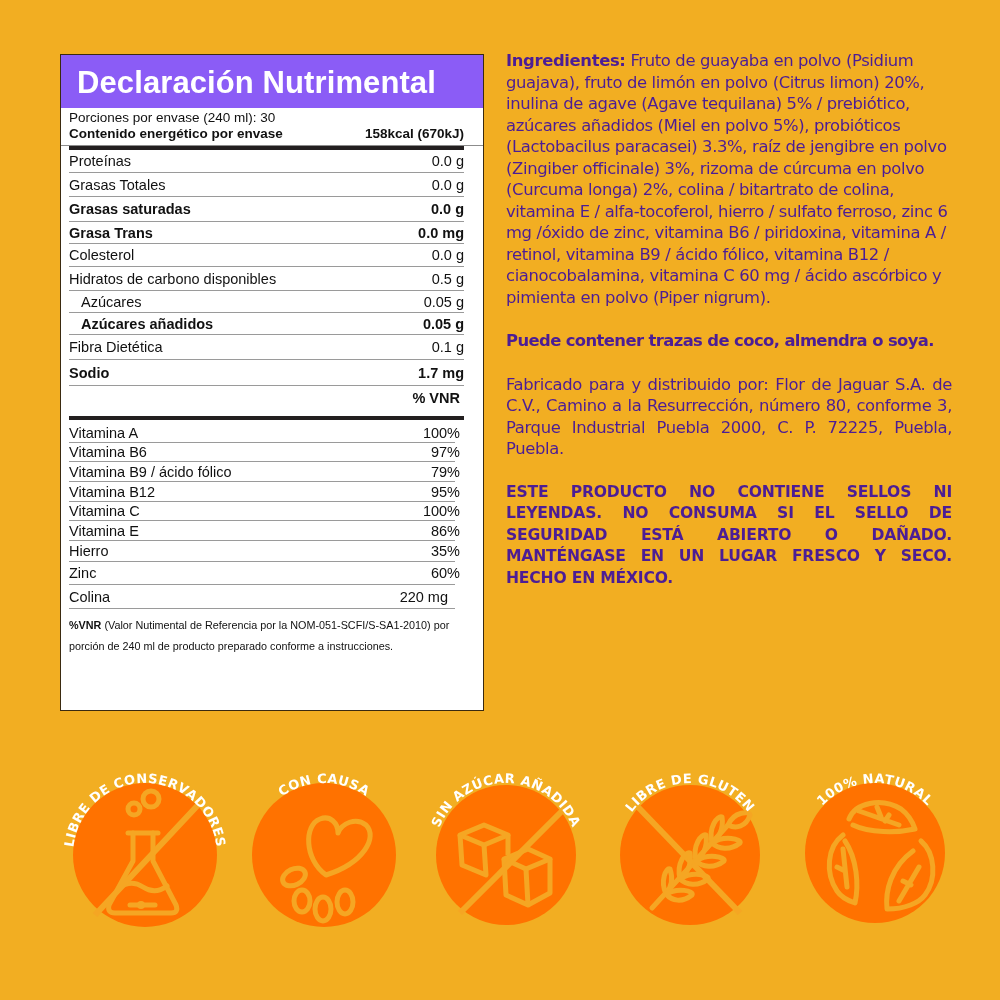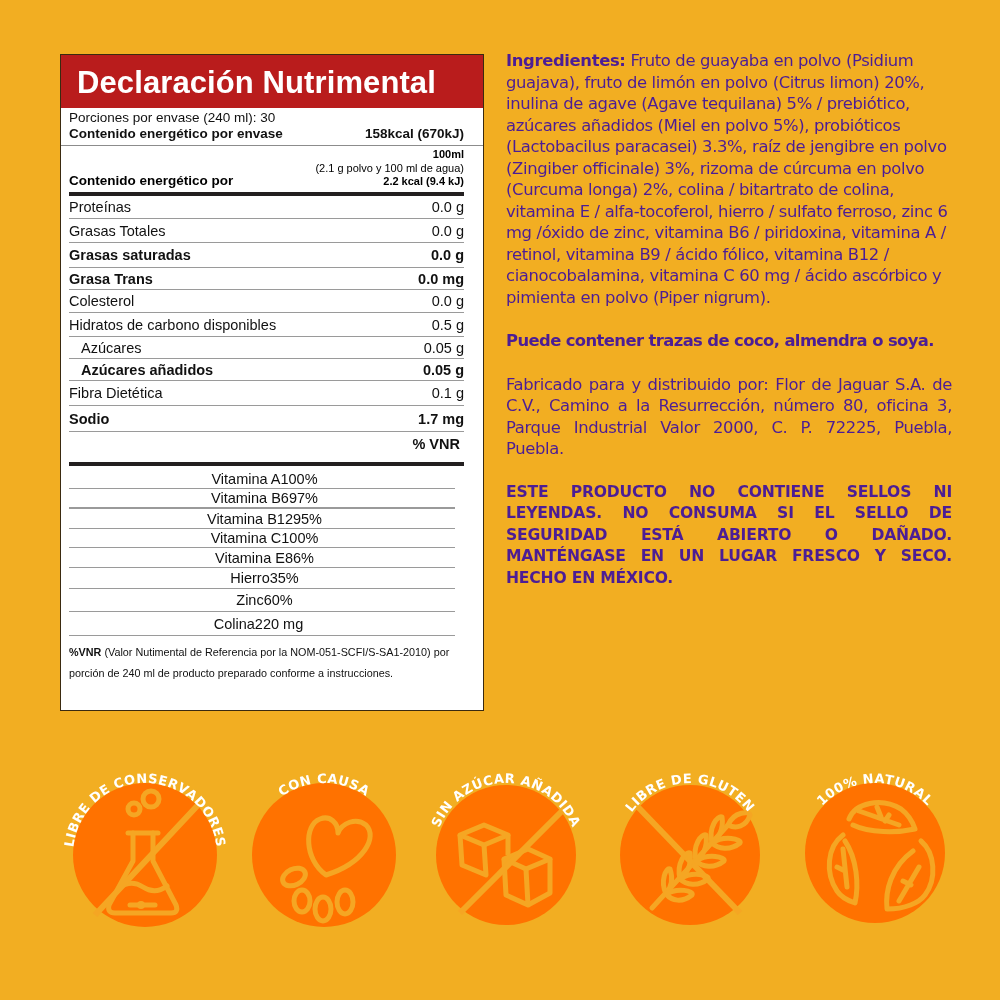--- a/index.html
+++ b/index.html
@@ -8,21 +8,21 @@
     background:#F2AE22;
     font-family:"Liberation Sans", sans-serif;
   }
   
   .panel {
     position:absolute; left:60px; top:54px; width:424px; height:657px;
     background:#ffffff; box-sizing:border-box;
     border:1px solid #3a2a10;
   }
   .panel-title {
-    background:#b91c1c; color:#fff; height:53px;
+    background:#8b5cf6; color:#fff; height:53px;
     font-family:"Liberation Sans", sans-serif; font-weight:bold;
     font-size:31px; line-height:55px; padding-left:16px; letter-spacing:0.1px;
   }
   .rowwrap { position:relative; padding:0 8px 0 8px; }
   .servings { font-size:13.5px; line-height:16px; padding-top:2px; color:#111; }
   .energy-env { display:flex; justify-content:space-between; font-size:13.5px; font-weight:bold; line-height:15px; color:#111; padding-right:11px;}
   .hr-gray { height:1px; background:#8c8c8c; margin:4px 0 0 0; }
   .hr-thick { height:4px; background:#231f20; margin-right:11px; }
   .hr-thin { height:1px; background:#9a9a9a; margin-right:11px; }
   .energy100 { position:relative; height:46px; }
@@ -30,21 +30,21 @@
   .energy100 .c2 { position:absolute; right:11px; top:16px; font-size:11px; }
   .energy100 .c3 { position:absolute; right:11px; top:29px; font-size:11px; font-weight:bold; }
   .energy100 .lbl { position:absolute; left:0; top:27px; font-size:13.5px; font-weight:bold; }
   .nrow {
     display:flex; justify-content:space-between; align-items:center;
     font-size:14.5px; color:#111; padding-right:11px; box-sizing:border-box;
   }
   .nrow.bold { font-weight:bold; }
   .nrow.indent .lbl { padding-left:12px; }
   .vrow {
-    display:flex; justify-content:center; align-items:center;
+    display:flex; justify-content:space-between; align-items:center;
     font-size:14.5px; color:#111; padding-right:15px; height:19px;
   }
   .footnote { font-size:10.8px; line-height:21px; color:#111; padding:6px 16px 0 0; }
   .footnote b { font-weight:bold; }
 
   
   .info {
     position:absolute; left:506px; top:50px; width:446px;
     color:#4c1d95; font-family:"DejaVu Sans", sans-serif;
   }
@@ -65,26 +65,20 @@
   <div class="panel-title">Declaración Nutrimental</div>
   <div class="rowwrap">
     <div class="servings">Porciones por envase (240 ml): 30</div>
     <div class="energy-env">
       <span>Contenido energético por envase</span>
       <span>158kcal (670kJ)</span>
     </div>
   </div>
   <div class="hr-gray"></div>
   <div class="rowwrap">
-    <div class="energy100">
-      <span class="c1">100ml</span>
-      <span class="c2">(2.1 g polvo y 100 ml de agua)</span>
-      <span class="lbl">Contenido energético por</span>
-      <span class="c3">2.2 kcal (9.4 kJ)</span>
-    </div>
     <div class="hr-thick"></div>
 
     <div id="nutrient-rows">
         <div class="nrow" style="height: 22px;">
           <span class="lbl">Proteínas</span>
           <span>0.0 g</span>
         </div>
         <div class="hr-thin"></div>
         <div class="nrow" style="height: 23px;">
           <span class="lbl">Grasas Totales</span>
@@ -145,20 +139,24 @@
         <div class="vrow" style="height: 19px;">
           <span>Vitamina A</span>
           <span>100%</span>
         </div>
         <div class="hr-thin" style="margin-right: 20px;"></div>
         <div class="vrow" style="height: 18px;">
           <span>Vitamina B6</span>
           <span>97%</span>
         </div>
         <div class="hr-thin" style="margin-right: 20px;"></div>
+        <div class="vrow" style="height: 19px;">
+          <span>Vitamina B9 / ácido fólico</span>
+          <span>79%</span>
+        </div>
         <div class="hr-thin" style="margin-right: 20px;"></div>
         <div class="vrow" style="height: 19px;">
           <span>Vitamina B12</span>
           <span>95%</span>
         </div>
         <div class="hr-thin" style="margin-right: 20px;"></div>
         <div class="vrow" style="height: 18px;">
           <span>Vitamina C</span>
           <span>100%</span>
         </div>
@@ -185,21 +183,21 @@
         <div class="hr-thin" style="margin-right: 20px;"></div>
       </div>
 
     <div class="footnote"><b>%VNR</b><span> (Valor Nutimental de Referencia por la NOM-051-SCFI/S-SA1-2010) por porción de 240 ml de producto preparado conforme a instrucciones.</span></div>
   </div>
 </div>
 
 <div class="info">
   <div class="ingredients"><b>Ingredientes:</b><span> Fruto de guayaba en polvo (Psidium guajava), fruto de limón en polvo (Citrus limon) 20%,  inulina de agave (Agave tequilana) 5% / prebiótico, azúcares añadidos (Miel en polvo 5%), probióticos (Lactobacilus paracasei) 3.3%, raíz de jengibre en polvo (Zingiber officinale) 3%, rizoma de cúrcuma en polvo (Curcuma longa) 2%, colina / bitartrato de colina, vitamina E / alfa-tocoferol, hierro / sulfato ferroso, zinc 6 mg /óxido de zinc, vitamina B6 / piridoxina, vitamina A / retinol, vitamina B9 / ácido fólico, vitamina B12 / cianocobalamina, vitamina C 60 mg / ácido ascórbico y pimienta en polvo (Piper nigrum).</span></div>
   <div class="allergens">Puede contener trazas de coco, almendra o soya.</div>
-  <div class="maker">Fabricado para y distribuido por: Flor de Jaguar S.A. de C.V., Camino a la Resurrección, número 80, oficina 3, Parque Industrial Valor 2000, C. P. 72225, Puebla, Puebla.</div>
+  <div class="maker">Fabricado para y distribuido por: Flor de Jaguar S.A. de C.V., Camino a la Resurrección, número 80, conforme 3, Parque Industrial Puebla 2000, C. P. 72225, Puebla, Puebla.</div>
   <div class="warning">ESTE PRODUCTO NO CONTIENE SELLOS NI LEYENDAS. NO CONSUMA SI EL SELLO DE SEGURIDAD ESTÁ ABIERTO O DAÑADO. MANTÉNGASE EN UN LUGAR FRESCO Y SECO. HECHO EN MÉXICO.</div>
 </div>
 
 <div class="badge" style="left:55px; top:763px;">
   <svg viewBox="0 0 180 180">
     <defs>
         <path id="arc0" d="M 18 92 A 72 72 0 0 1 162 92"></path>
       </defs>
     <circle cx="90" cy="92" r="72" fill="#FF7200"></circle>
     <g fill="none" stroke="#F5A623" stroke-width="5" stroke-linecap="round" stroke-linejoin="round">

